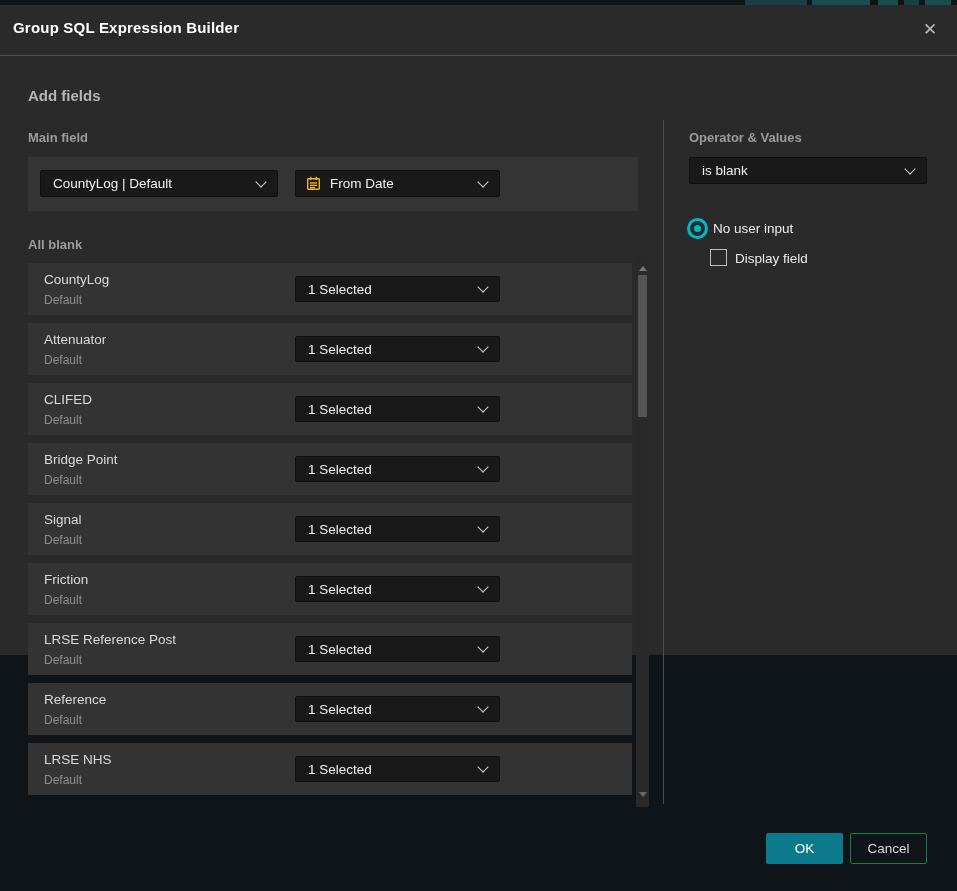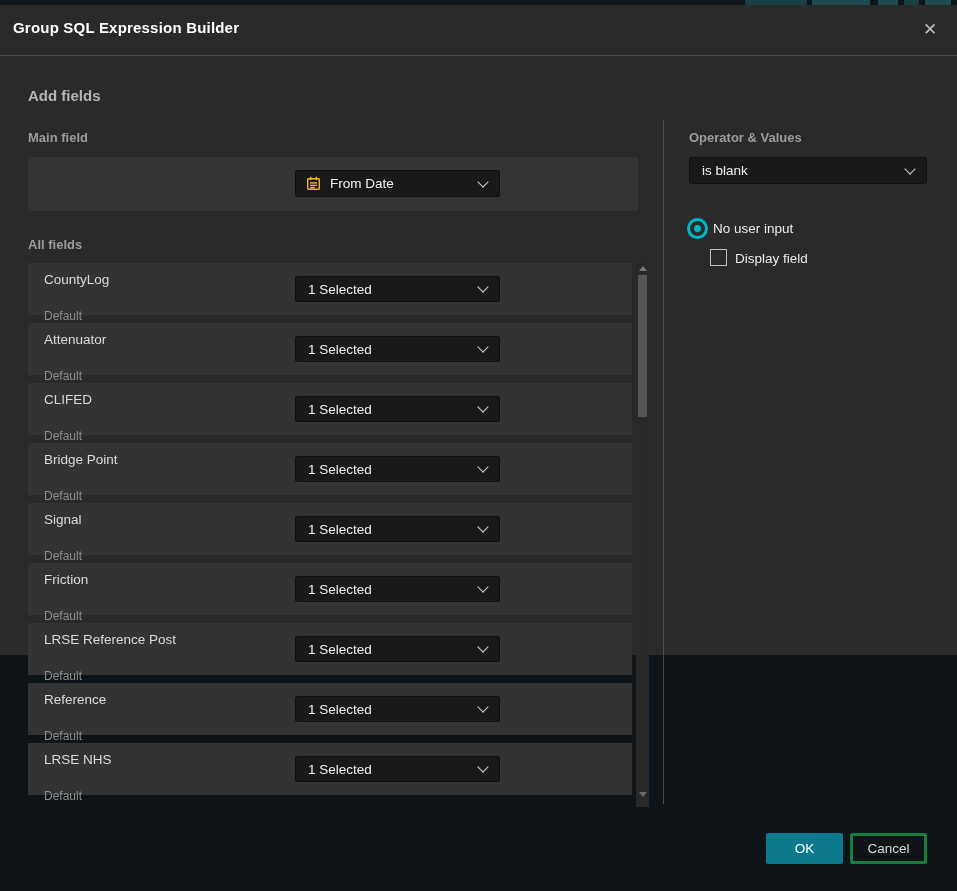--- a/index.html
+++ b/index.html
@@ -24,21 +24,21 @@
     display:flex;align-items:center;justify-content:center;
     color:#b9b9b9;font-size:17px;cursor:pointer;line-height:1;
   }
 
   .section-heading{position:absolute;left:28px;font-size:15px;font-weight:700;color:#b5b5b5;}
   .group-label{position:absolute;font-size:13px;font-weight:700;color:#9c9c9c;}
 
   .panel{position:absolute;background:#343435;}
   .row{position:absolute;left:28px;width:604px;height:52px;background:#333334;}
   .row .fname{position:absolute;left:16px;top:9px;font-size:13.5px;color:#dadada;}
-  .row .fsub{position:absolute;left:16px;top:30px;font-size:12px;color:#8f8f8f;margin-top:16px;}
+  .row .fsub{position:absolute;left:16px;top:30px;font-size:12px;color:#8f8f8f;}
 
   .select{
     position:absolute;background:#191919;border:1px solid #101010;border-radius:2px;
     display:flex;align-items:center;box-sizing:border-box;cursor:pointer;
   }
   .select .sel-label{font-size:13.5px;color:#f1f1f1;flex:1;white-space:nowrap;overflow:hidden;}
   .chev{
     width:7px;height:7px;border-right:1.6px solid #cfcfcf;border-bottom:1.6px solid #cfcfcf;
     transform:rotate(45deg);margin:-4px 12px 0 8px;flex:none;
   }
@@ -64,21 +64,21 @@
     position:absolute;width:15px;height:15px;border:1px solid #bdbdbd;background:transparent;cursor:pointer;
   }
   .ctl-label{position:absolute;font-size:13.5px;color:#ececec;}
 
   .btn{
     position:absolute;height:31px;box-sizing:border-box;border-radius:2px;
     display:flex;align-items:center;justify-content:center;
     font-size:13.5px;cursor:pointer;
   }
   .btn-ok{left:766px;top:828px;width:77px;background:var(--ok,#0c7a8c);color:#ffffff;}
-  .btn-cancel{left:850px;top:828px;width:77px;background:transparent;border:3px solid #15803d;color:#d8d8d8;}
+  .btn-cancel{left:850px;top:828px;width:77px;background:transparent;border:1px solid #15803d;color:#d8d8d8;}
 </style>
 </head>
 <body>
 
 <div class="app-strip">
   <div class="frag" style="left:745px;width:62px;background:#173e45;"></div>
   <div class="frag" style="left:812px;width:58px;background:#1d4b52;"></div>
   <div class="frag" style="left:878px;width:20px;background:#1d4b52;"></div>
   <div class="frag" style="left:904px;width:15px;background:#173e45;"></div>
   <div class="frag" style="left:925px;width:26px;background:#1d4b52;"></div>
@@ -88,37 +88,41 @@
 
   <div class="dialog-header">
     <div class="dialog-title">Group SQL Expression Builder</div>
     <div class="close-btn">✕</div>
   </div>
 
   <div class="section-heading" style="top:82px;">Add fields</div>
 
   <div class="group-label" style="left:28px;top:125px;">Main field</div>
   <div class="panel" style="left:28px;top:152px;width:610px;height:54px;">
+    <div class="select" style="left:12px;top:13px;width:238px;height:27px;">
+      <span class="sel-label" style="margin-left:12px;">CountyLog | Default</span>
+      <span class="chev"></span>
+    </div>
     <div class="select" style="left:267px;top:13px;width:205px;height:27px;">
       <svg class="cal-icon" width="15" height="15" viewBox="0 0 16 16">
         <g stroke="#efb52f" stroke-width="1.5" fill="none">
           <rect x="1.8" y="3" width="12.4" height="11.2" rx="0.8"></rect>
           <line x1="5" y1="0.8" x2="5" y2="4.4"></line>
           <line x1="11" y1="0.8" x2="11" y2="4.4"></line>
           <line x1="4.2" y1="7.4" x2="11.8" y2="7.4"></line>
           <line x1="4.2" y1="10" x2="11.8" y2="10"></line>
           <line x1="4.2" y1="12.4" x2="9.5" y2="12.4"></line>
         </g>
       </svg>
       <span class="sel-label">From Date</span>
       <span class="chev"></span>
     </div>
   </div>
 
-  <div class="group-label" style="left:28px;top:232px;">All fields</div>
+  <div class="group-label" style="left:28px;top:232px;">All blank</div>
   <div id="rows-host">
       <div class="row" style="top: 258px;">
       <div class="fname">CountyLog</div>
       <div class="fsub">Default</div>
       <div class="select" style="left:267px;top:13px;width:205px;height:26px;">
         <span class="sel-label" style="margin-left:12px;">1 Selected</span>
         <span class="chev"></span>
       </div>
     </div>
       <div class="row" style="top: 318px;">

